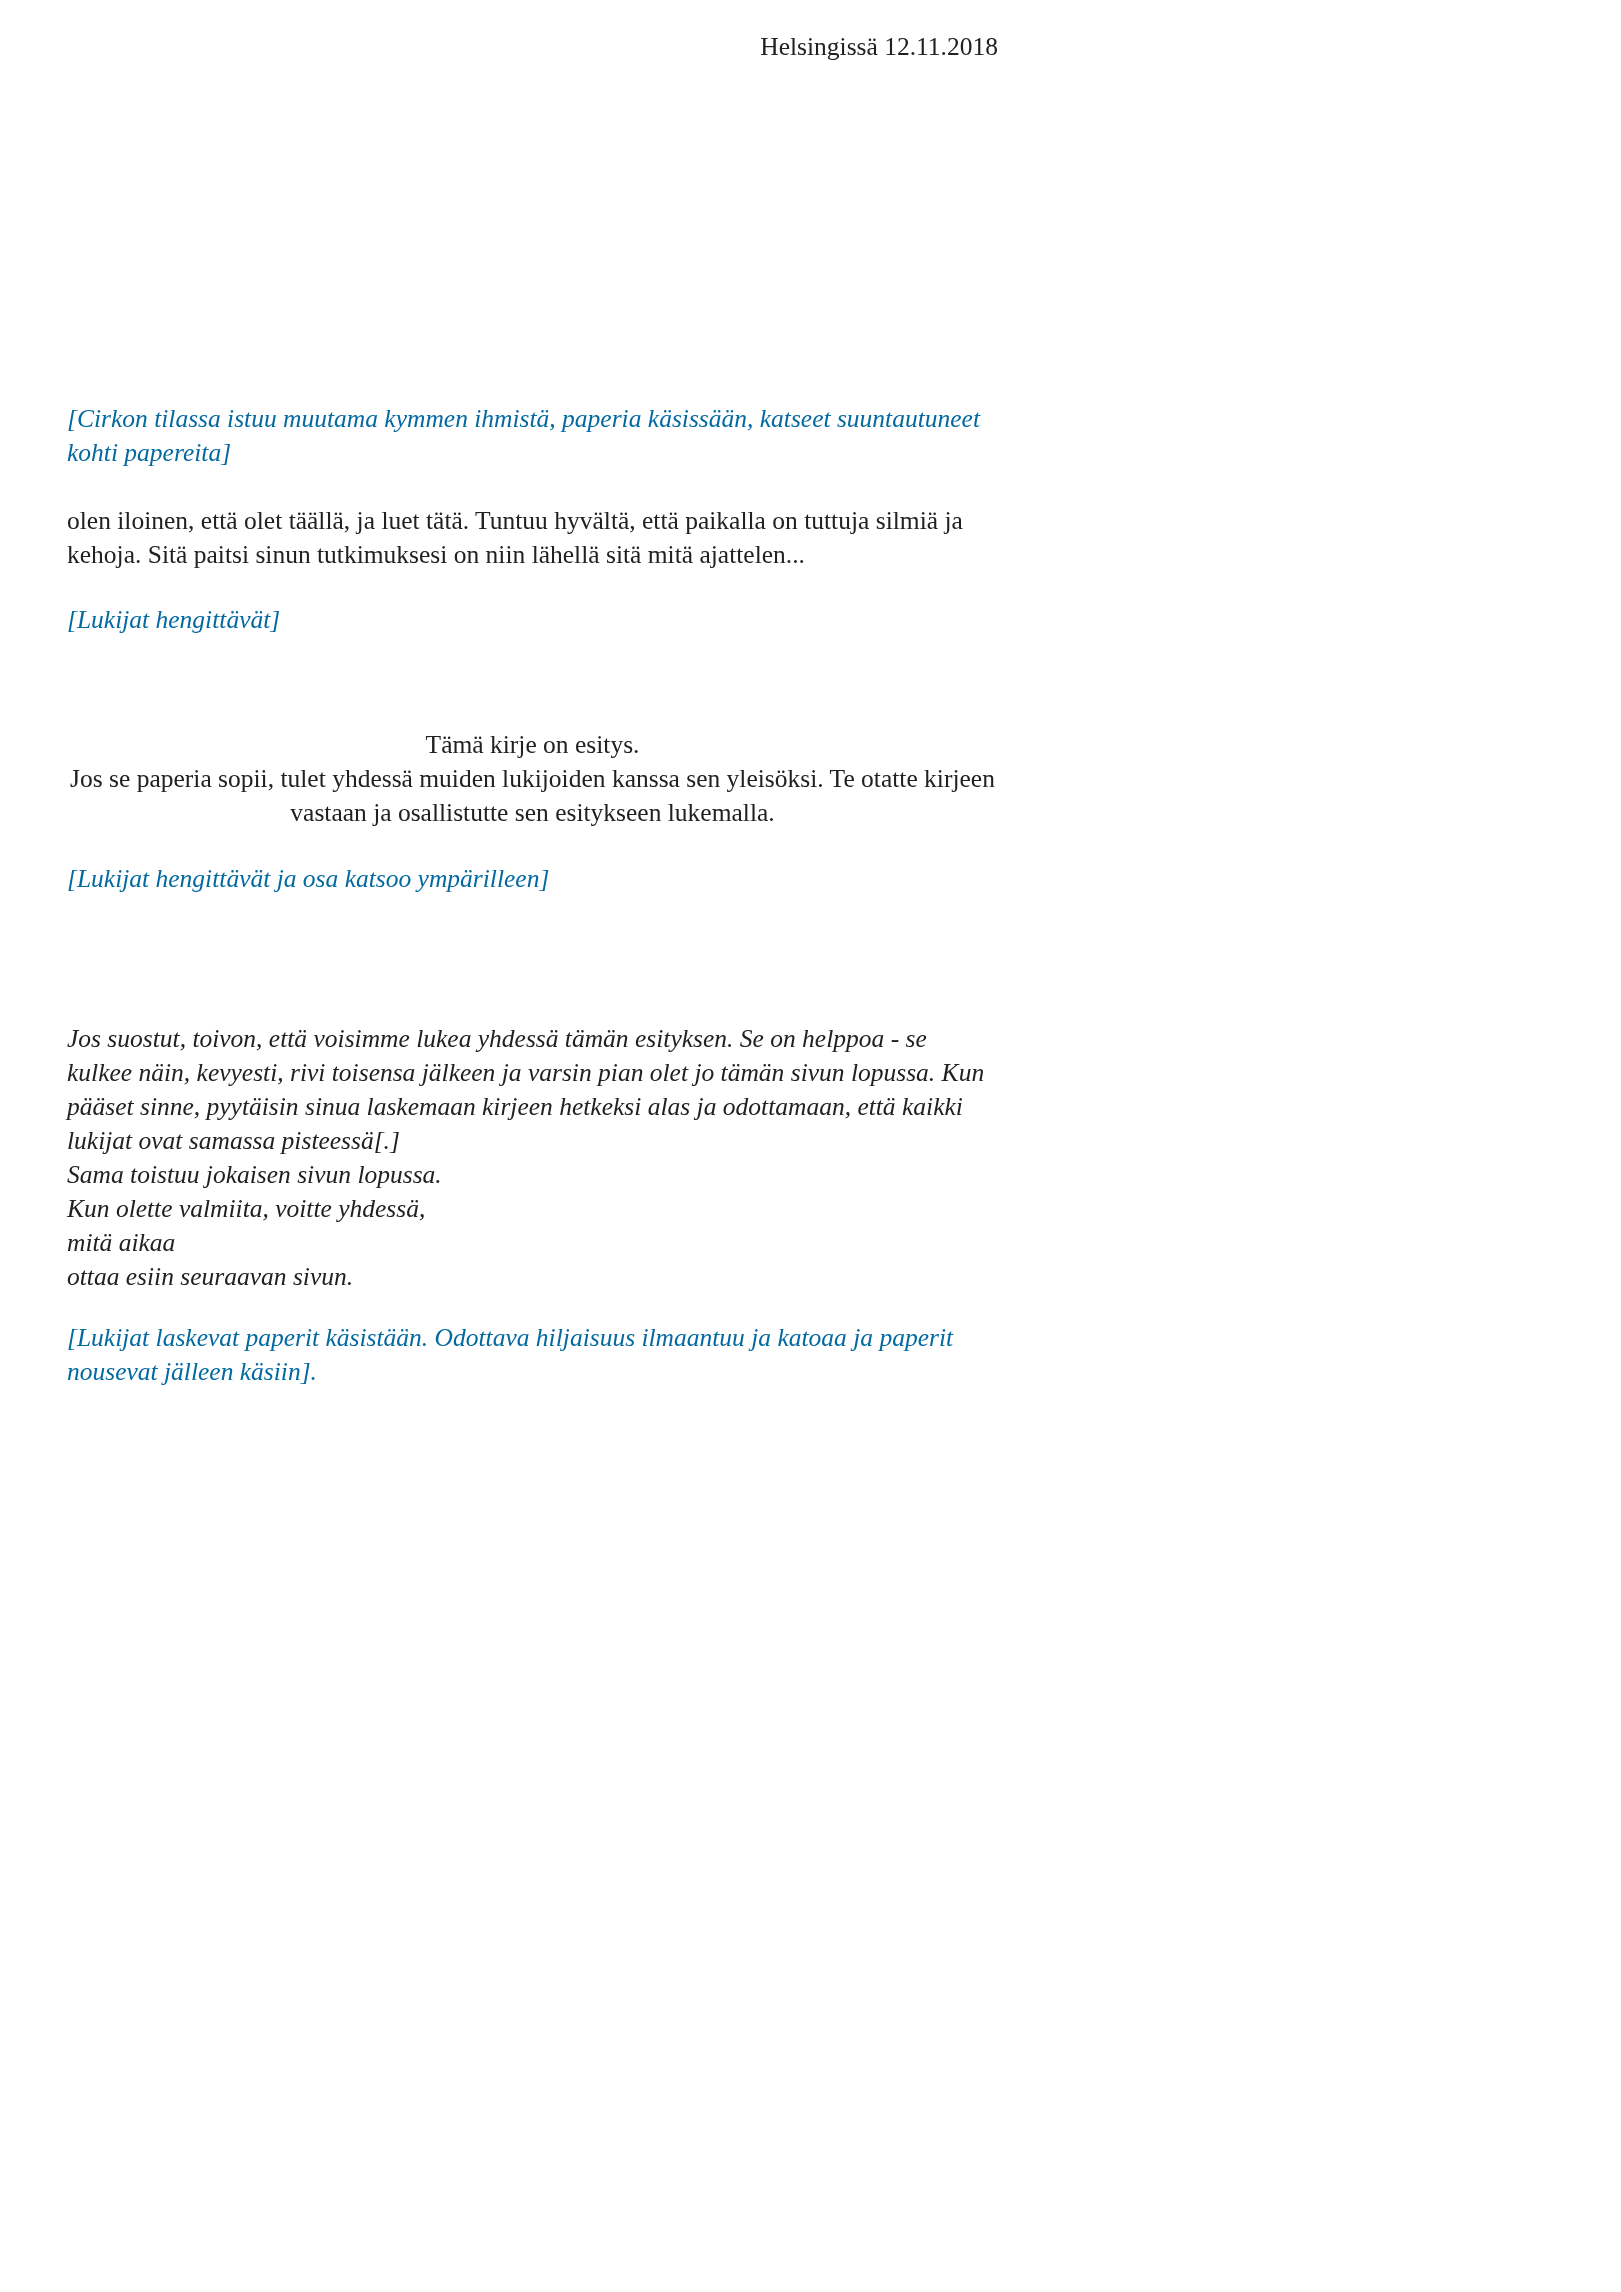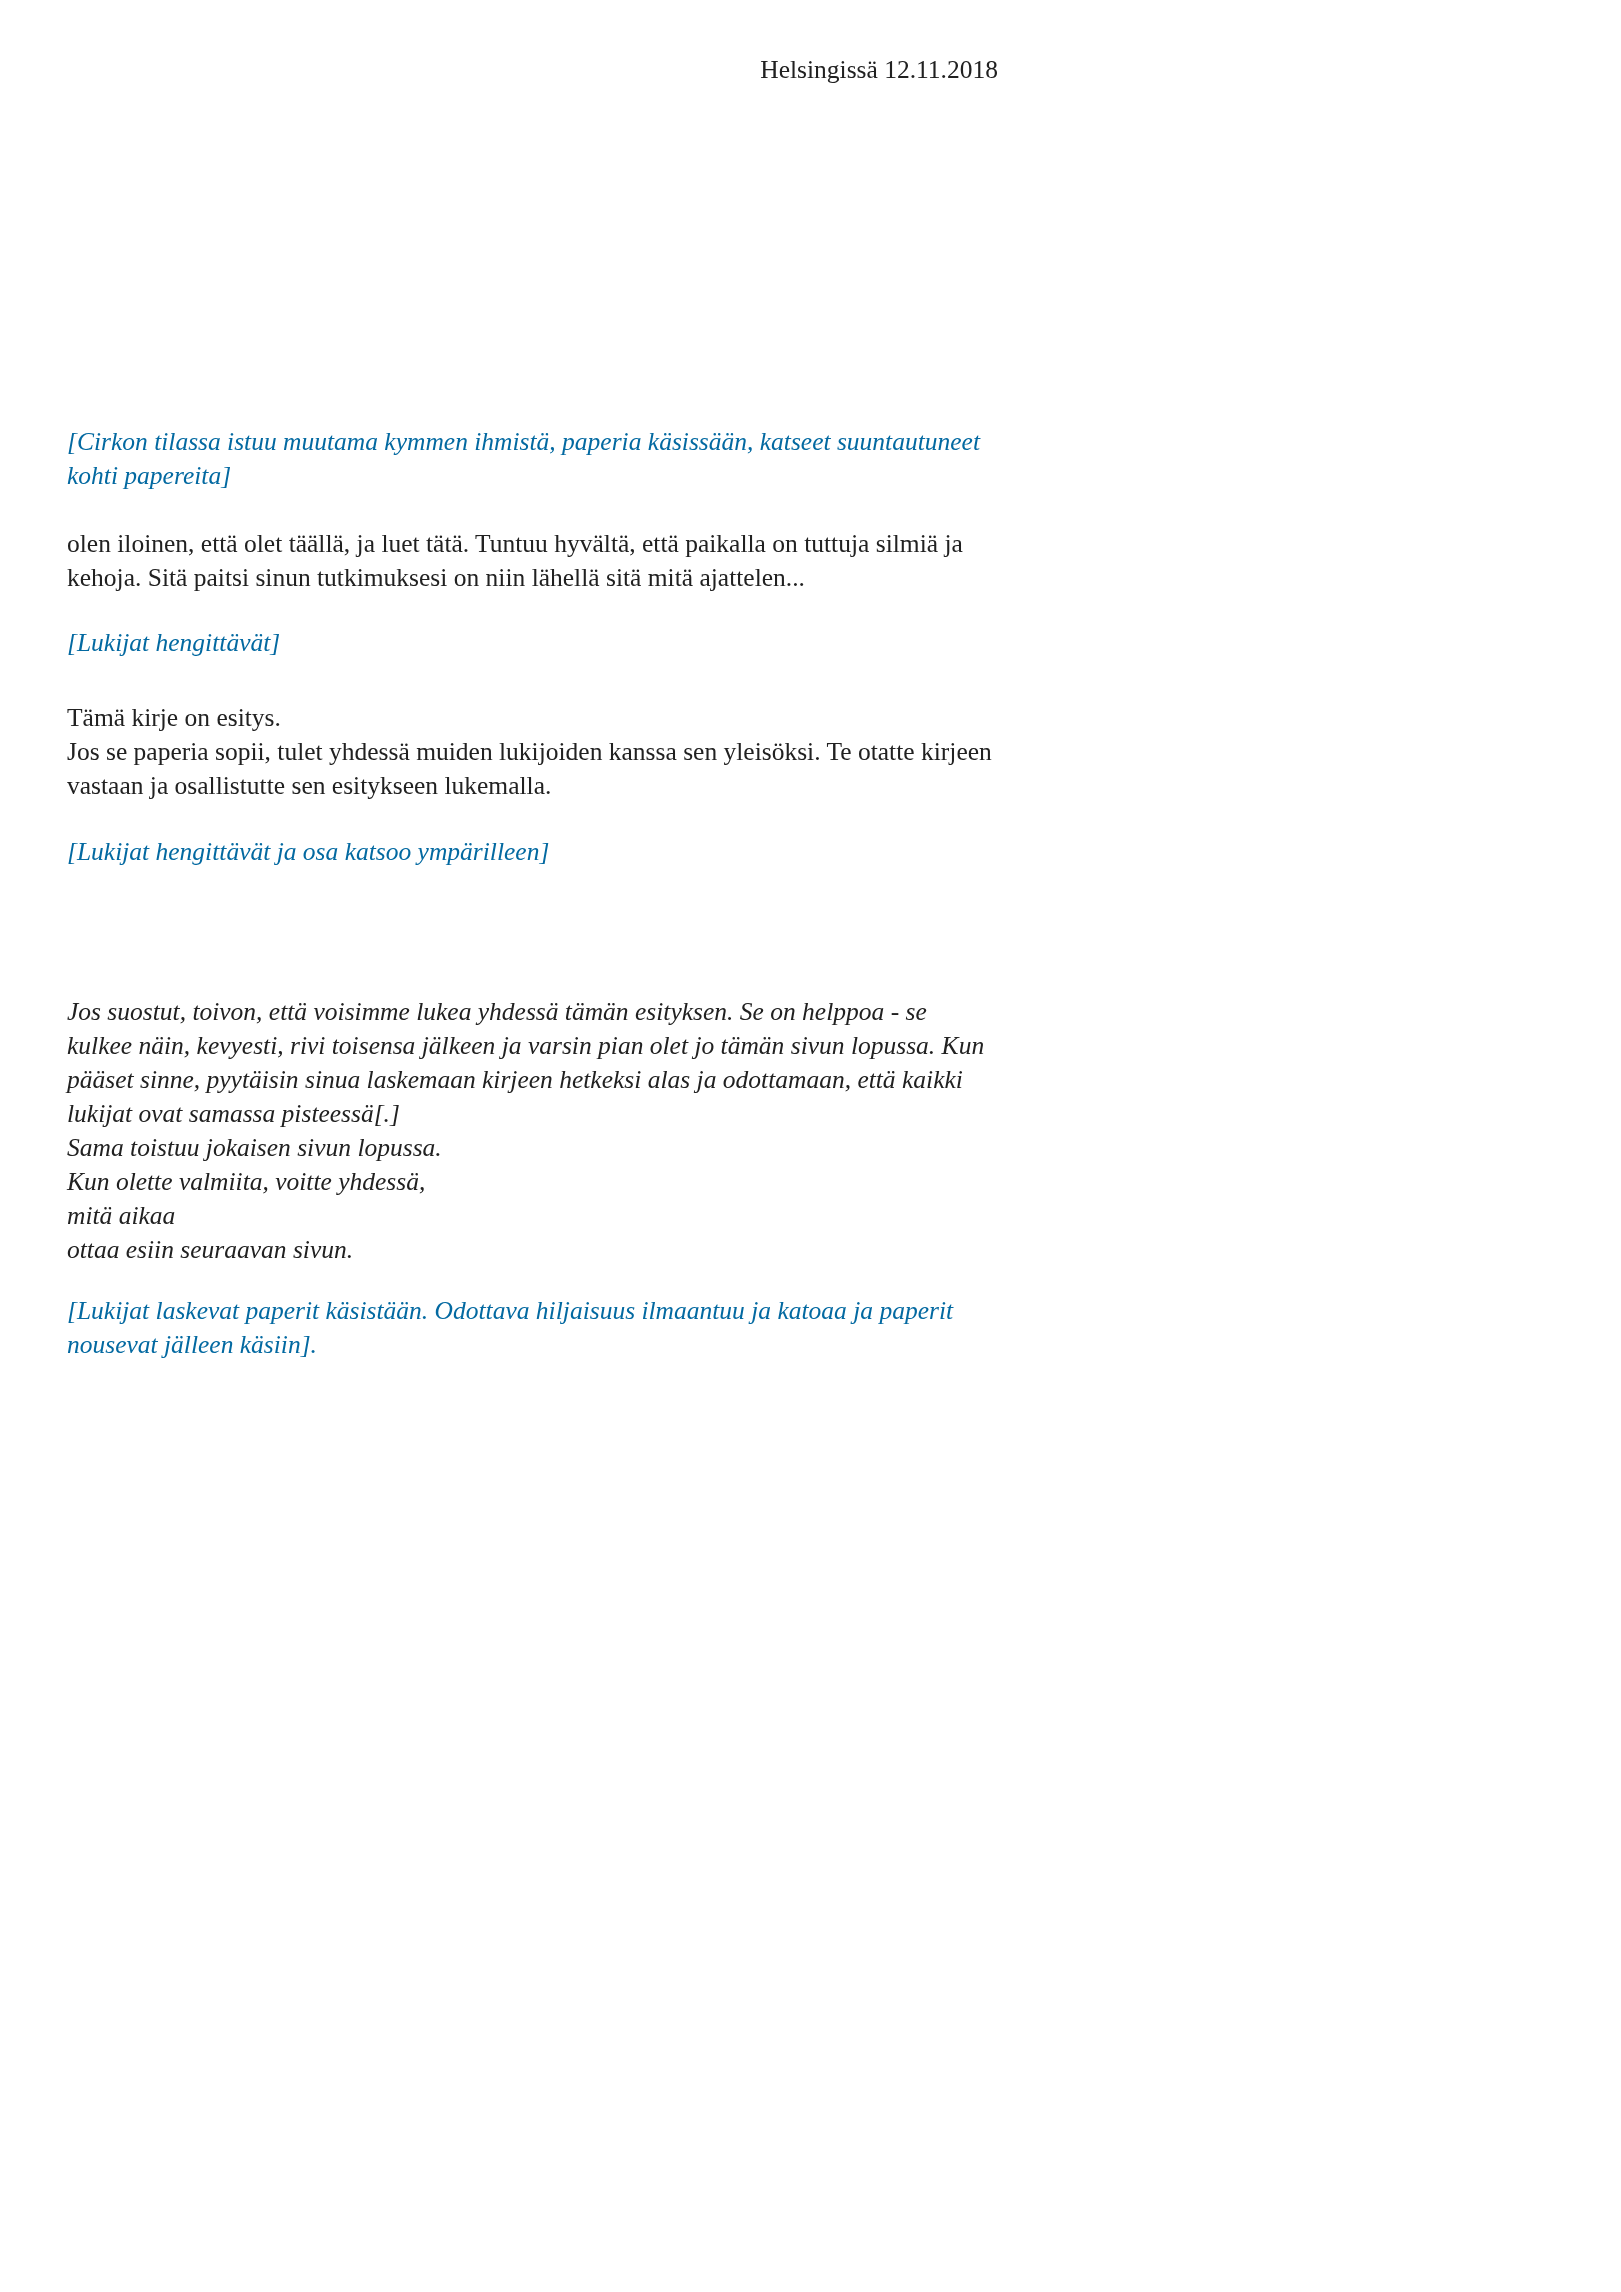--- a/index.html
+++ b/index.html
@@ -6,36 +6,36 @@
   html, body { background: #ffffff; }
   .page {
     position: relative;
     width: 1621px;
     height: 1954px;
     background: #ffffff;
     font-family: "Liberation Serif", "DejaVu Serif", serif;
     font-size: 25.5px;
     line-height: 34px;
     color: #212121;
-    padding: 53px 623px 0 67px; 
+    padding: 30px 623px 0 67px; 
     overflow: hidden;
   }
   .dateline {
     text-align: right;
     margin-top: 0;
   }
   .stage {
     color: #0369a1;
     font-style: italic;
   }
   .stage-1 { margin-top: 338px; }
   .salutation { margin-top: 93px; }
   .para-1 { margin-top: 34px; }
   .stage-2 { margin-top: 31px; }
-  .para-2 { margin-top: 41px; }
+  .para-2 { margin-top: 91px; text-align: center; }
   .stage-3 { margin-top: 32px; }
   .para-3 { margin-top: 126px; font-style: italic; }
   .stage-4 { margin-top: 26.5px; }
 </style>
 </head>
 <body>
 
 <div class="page">
 
   <p class="dateline">Helsingissä 12.11.2018</p>

